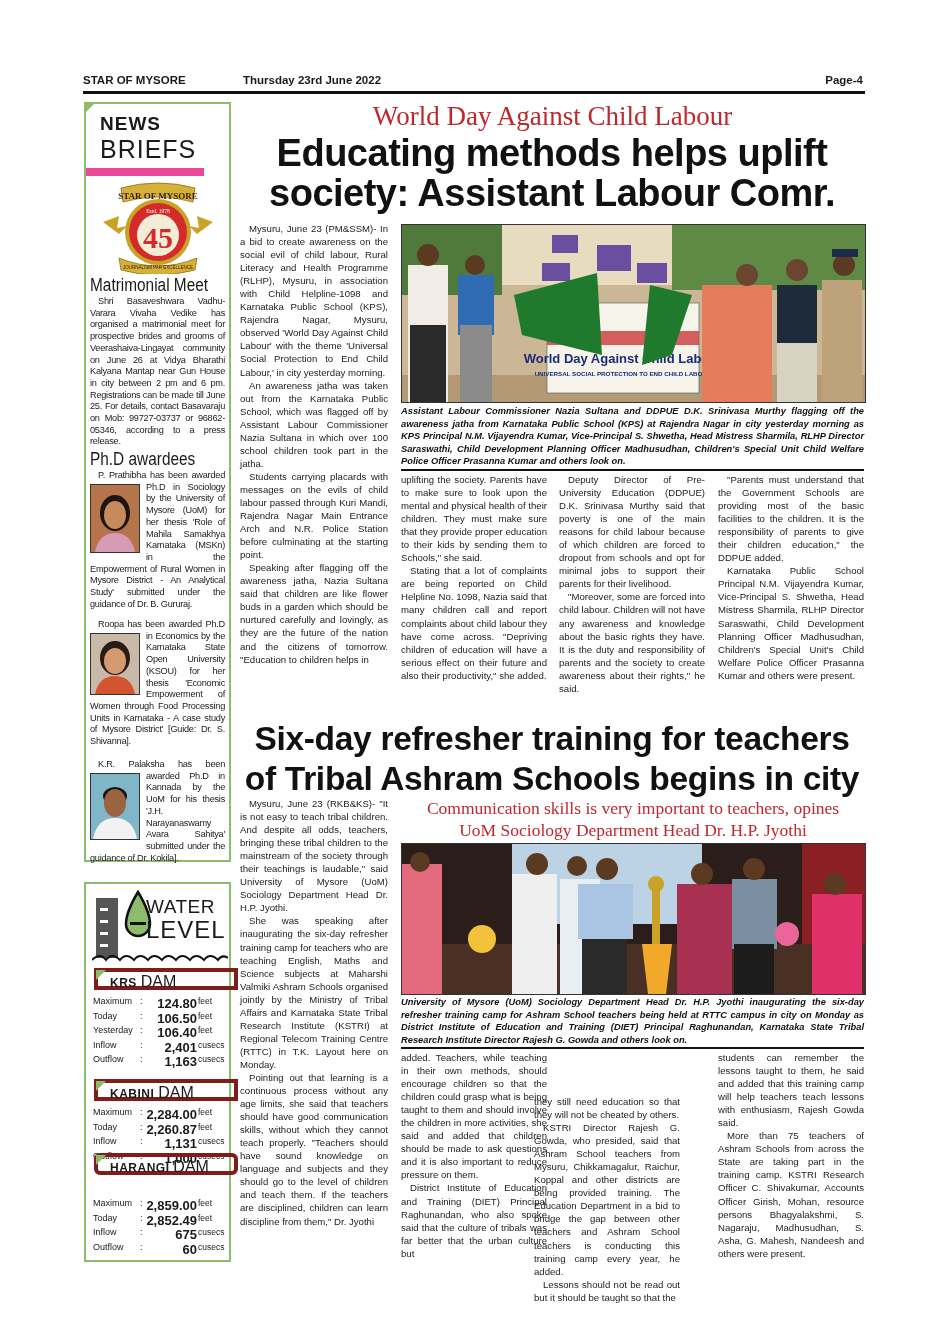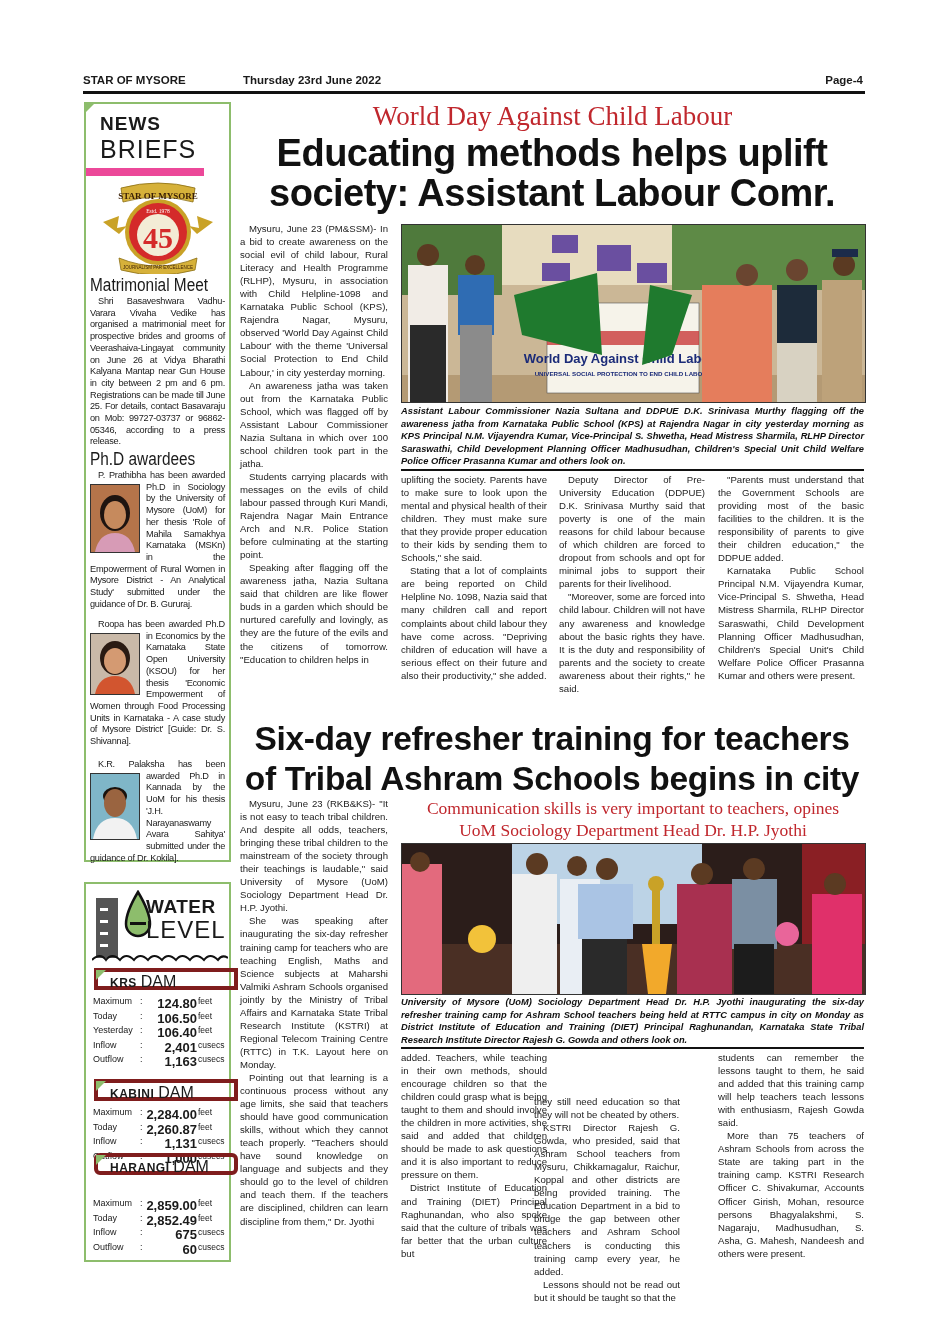--- a/index.html
+++ b/index.html
@@ -20,21 +20,21 @@
   .nb-news { position:absolute; left:14px; top:9px; font-size:19px; font-weight:900; letter-spacing:1px; }
   .nb-briefs { position:absolute; left:14px; top:31px; font-size:25px; letter-spacing:1px; }
   .logo { position:absolute; left:13px; top:78px; width:118px; height:92px; }
   .sb-h { position:absolute; left:4px; font-size:17.5px; font-family:"Liberation Sans Narrow","Liberation Sans",sans-serif; transform:scaleX(0.88); transform-origin:left; white-space:nowrap; }
   .sb-p { position:absolute; left:4px; width:135px; font-size:9.2px; line-height:11.7px; text-align:justify; font-family:"Liberation Sans", sans-serif; letter-spacing:-0.25px; }
   .sb-p .ind { display:inline-block; width:8px; }
   .float-photo { float:left; margin:2px 6px 2px 0; border:1px solid #333; }
 
   .wl { left:84px; top:882px; width:147px; height:380px; }
   .wl-title { position:absolute; left:60px; top:12px; }
-  .wl-water { font-size:19px; font-weight:700; letter-spacing:0.5px; }
+  .wl-water { font-size:19px; font-weight:400; letter-spacing:0.5px; }
   .wl-level { font-size:24px; letter-spacing:1px; margin-top:-2px; }
   .dam-h { position:absolute; left:8px; width:144px; height:22px; border:4px solid #7f1d1d; box-sizing:border-box;text-decoration:underline; }
   .dam-h .corner { border-top-width:10px; border-right-width:10px; }
   .dam-h .name { position:absolute; left:12px; top:1px; font-size:12px; font-weight:900; letter-spacing:0.5px; }
   .dam-h .name .dam { font-size:16px; font-weight:normal; letter-spacing:0; }
   .dam-rows { position:absolute; left:7px; width:132px; font-size:9px; }
   .dam-row { position:relative; height:14.5px; }
   .dam-row .lbl { position:absolute; left:0; }
   .dam-row .col { position:absolute; left:47px; }
   .dam-row .val { position:absolute; right:28px; font-weight:bold; font-size:13px; }
@@ -239,21 +239,21 @@
 <div class="abs kicker" style="left:240px;top:100px;width:625px;font-size:27px;line-height:32px;">World Day Against Child Labour</div>
 <div class="abs headline" style="left:236px;top:133px;width:632px;font-size:38px;line-height:40px;">
   <div>Educating methods helps uplift</div>
   <div>society: Assistant Labour Comr.</div>
 </div>
 
 <div class="col-text" style="left:240px;top:222px;width:148px;">
   <p>Mysuru, June 23 (PM&amp;SSM)- In a bid to create awareness on the social evil of child labour, Rural Literacy and Health Programme (RLHP), Mysuru, in association with Child Helpline-1098 and Karnataka Public School (KPS), Rajendra Nagar, Mysuru, observed 'World Day Against Child Labour' with the theme 'Universal Social Protection to End Child Labour,' in city yesterday morning.</p>
   <p>An awareness jatha was taken out from the Karnataka Public School, which was flagged off by Assistant Labour Commissioner Nazia Sultana in which over 100 school children took part in the jatha.</p>
   <p>Students carrying placards with messages on the evils of child labour passed through Kuri Mandi, Rajendra Nagar Main Entrance Arch and N.R. Police Station before culminating at the starting point.</p>
-  <p>Speaking after flagging off the awareness jatha, Nazia Sultana said that children are like flower buds in a garden which should be nurtured carefully and lovingly, as they are the future of the evils and the citizens of tomorrow. "Education to children helps in</p>
+  <p>Speaking after flagging off the awareness jatha, Nazia Sultana said that children are like flower buds in a garden which should be nurtured carefully and lovingly, as they are the future of the nation and the citizens of tomorrow. "Education to children helps in</p>
 </div>
 
 <svg class="abs" style="left:401px;top:224px;border:1px solid #333;" width="463" height="177" viewBox="0 0 463 177">
   <rect width="463" height="177" fill="#cbb796"></rect>
   <rect width="463" height="60" fill="#e7dcbf"></rect>
   <rect x="0" y="0" width="100" height="70" fill="#4f7a3c"></rect>
   <rect x="270" y="0" width="193" height="65" fill="#5e8a46"></rect>
   <rect x="150" y="10" width="26" height="18" fill="#6a4fa0"></rect>
   <rect x="195" y="20" width="34" height="26" fill="#6a4fa0"></rect>
   <rect x="140" y="38" width="28" height="18" fill="#6a4fa0"></rect>

